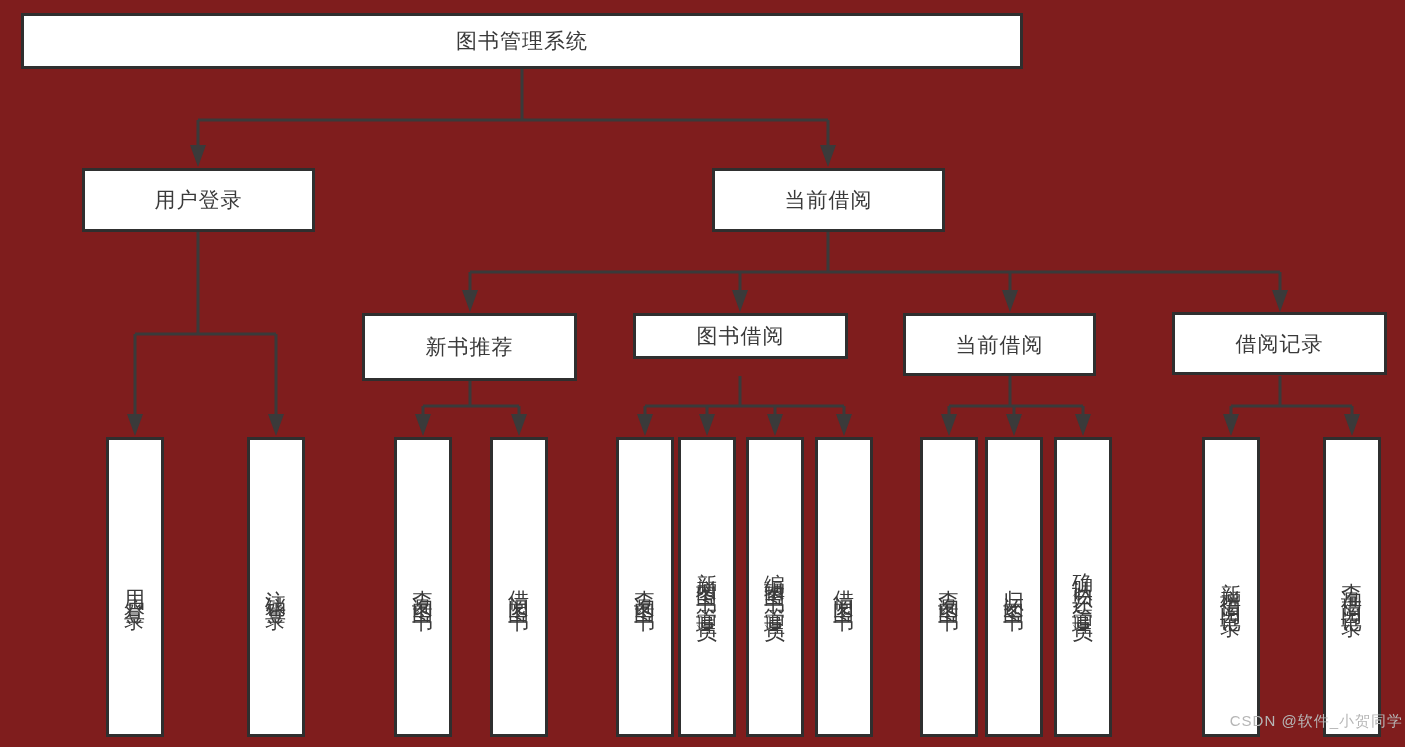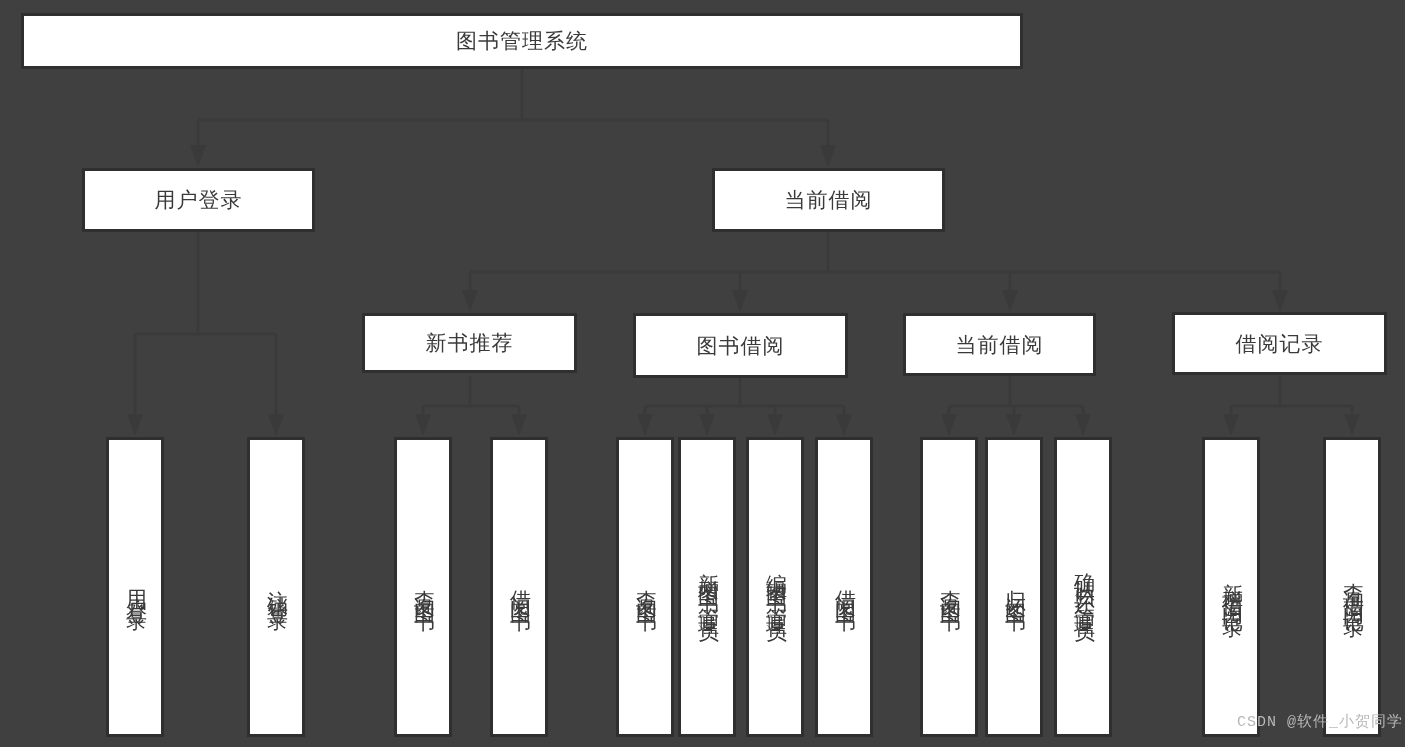--- a/index.html
+++ b/index.html
@@ -1,20 +1,20 @@
 <!DOCTYPE html>
 <html><head>
 <meta charset="utf-8">
 <style>
   html,body{margin:0;padding:0;background:#ffffff;}
   #canvas{
     position:relative;
     width:1405px;height:747px;
-    background:#404040;
-    font-family:Liberation Mono, monospace;
+    background:#7f1d1d;
+    font-family:Liberation Sans, sans-serif;
     overflow:hidden;
   }
   #wires{position:absolute;left:0;top:0;width:1405px;height:747px;}
   .node{
     position:absolute;
     box-sizing:border-box;
     border:3px solid #2f2f2f;
     background:#ffffff;
     color:#3a3a3a;
     display:flex;align-items:center;justify-content:center;
@@ -90,24 +90,24 @@
     <span>图书管理系统</span>
   </div>
 
   <div class="node hbox" style="left:82px;top:168px;width:233px;height:64px;">
     <span>用户登录</span>
   </div>
   <div class="node hbox" style="left:712px;top:168px;width:233px;height:64px;">
     <span>当前借阅</span>
   </div>
 
-  <div class="node hbox" style="left:362px;top:313px;width:215px;height:60px;">
+  <div class="node hbox" style="left:362px;top:313px;width:215px;height:68px;">
     <span>新书推荐</span>
   </div>
-  <div class="node hbox" style="left:633px;top:313px;width:215px;height:65px;text-align:right;">
+  <div class="node hbox" style="left:633px;top:313px;width:215px;height:46px;text-align:right;">
     <span>图书借阅</span>
   </div>
   <div class="node hbox" style="left:903px;top:313px;width:193px;height:63px;">
     <span>当前借阅</span>
   </div>
   <div class="node hbox" style="left:1172px;top:312px;width:215px;height:63px;">
     <span>借阅记录</span>
   </div>
 
   <div class="node vbox" style="left:106px;">

